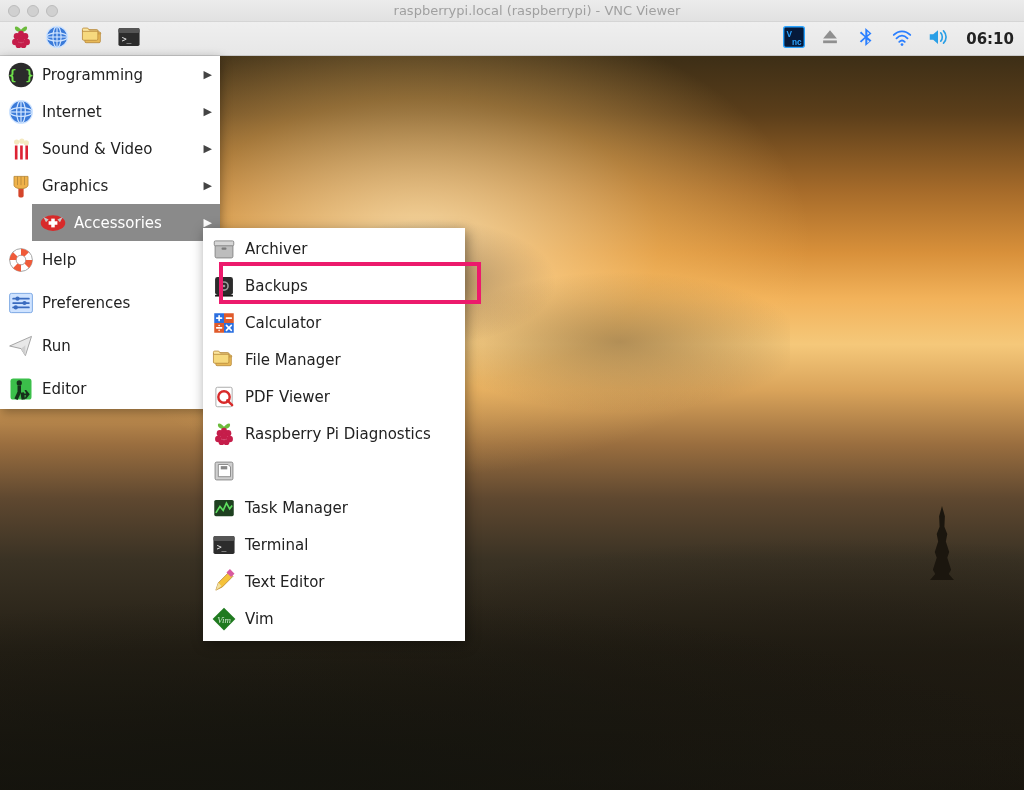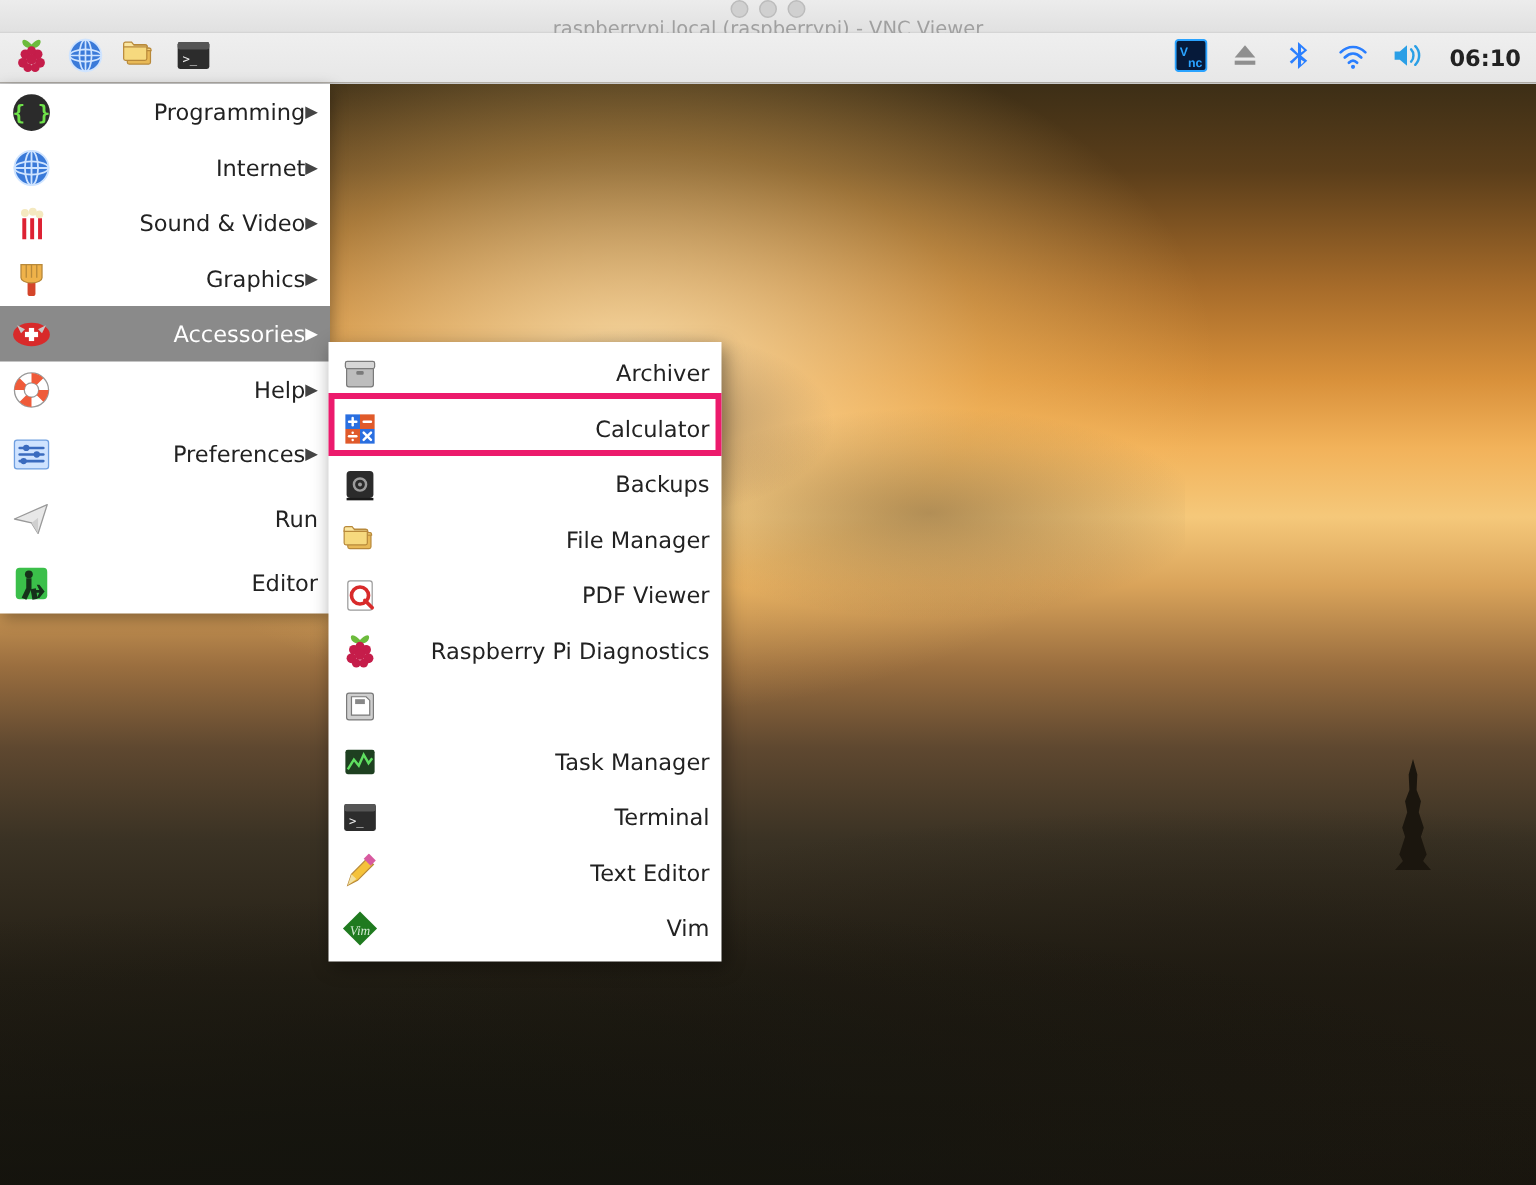--- a/index.html
+++ b/index.html
@@ -6,21 +6,20 @@
   html, body { width: 1024px; height: 790px; overflow: hidden; font-family: "DejaVu Sans", "Liberation Sans", Arial, sans-serif; }
   body { background: #ececec; }
 
   
   .titlebar {
     height: 22px;
     background: linear-gradient(#ececec,#e1e1e1);
     display: flex; align-items: center;
     padding: 0 8px;
     border-bottom: 1px solid #d5d5d5;
-    flex-direction: column;
   }
   .traffic { display: flex; gap: 7px; }
   .traffic span { width: 12px; height: 12px; border-radius: 50%; background: #d0d0d0; border:1px solid #bcbcbc; }
   .titlebar .title { flex: 1; text-align: center; font-size: 13px; color: #a0a0a0; }
 
   
   .desktop {
     position: relative;
     width: 1024px; height: 768px;
     background:
@@ -94,29 +93,29 @@
     padding-bottom:2px;
   }
   .menu-item {
     display:flex; align-items:center;
     height:37px;
     padding: 0 8px 0 6px;
     font-size:15px; color:#222;
     cursor:default;
   }
   .menu-item .icn { width:30px; height:30px; display:flex; align-items:center; justify-content:center; margin-right:6px; }
-  .menu-item .lbl { flex:1;text-align:right; }
+  .menu-item .lbl { flex:1; }
   .menu-item .arrow { font-size:11px; color:#444; }
-  .menu-item.selected { background:#8a8a8a; color:#fff; }
+  .menu-item.selected { background:#8a8a8a; color:#fff;margin-left:32px; }
   .menu-item.selected .arrow { color:#fff; }
   .menu-sep { height:6px; }
 
   
   .submenu {
-    position:absolute; top:206px; left:219px;
+    position:absolute; top:206px; left:203px;
     width:262px;
     background:#fff;
     box-shadow: 2px 3px 12px rgba(0,0,0,0.4);
     z-index: 21;
     padding:2px 0 4px 0;
   }
   .submenu .menu-item { height:37px; }
   .submenu .menu-item .icn { width:30px; height:30px; }
 
   .highlight-box {
@@ -381,20 +380,31 @@
             <rect x="5" y="9" width="22" height="18" rx="2" fill="#bdbdbd" stroke="#7a7a7a"></rect>
             <rect x="4" y="6" width="24" height="6" rx="1.5" fill="#d6d6d6" stroke="#7a7a7a"></rect>
             <rect x="13" y="14" width="6" height="3" rx="1" fill="#7a7a7a"></rect>
           </svg>
         </span>
     <span class="lbl">Archiver</span>
   </div>
       <div class="menu-item">
     <span class="icn">
           <svg width="26" height="26" viewBox="0 0 32 32">
+            <rect x="5" y="5" width="22" height="22" rx="3" fill="#2b2b2b"></rect>
+            <circle cx="16" cy="16" r="5" fill="none" stroke="#9c9c9c" stroke-width="2"></circle>
+            <circle cx="16" cy="16" r="1.6" fill="#9c9c9c"></circle>
+            <rect x="5" y="27" width="22" height="2" fill="#1a1a1a"></rect>
+          </svg>
+        </span>
+    <span class="lbl">Backups</span>
+  </div>
+      <div class="menu-item">
+    <span class="icn">
+          <svg width="26" height="26" viewBox="0 0 32 32">
             <rect x="4" y="4" width="12" height="12" fill="#2a6fe0"></rect>
             <rect x="16" y="4" width="12" height="12" fill="#e05a2a"></rect>
             <rect x="4" y="16" width="12" height="12" fill="#e05a2a"></rect>
             <rect x="16" y="16" width="12" height="12" fill="#2a6fe0"></rect>
             <g stroke="#fff" stroke-width="2" stroke-linecap="round">
               <line x1="7" y1="10" x2="13" y2="10"></line>
               <line x1="10" y1="7" x2="10" y2="13"></line>
               <line x1="19" y1="10" x2="25" y2="10"></line>
               <line x1="7" y1="22" x2="13" y2="22"></line>
               <circle cx="10" cy="19" r="1" fill="#fff" stroke="none"></circle>
@@ -402,31 +412,20 @@
               <line x1="19" y1="19" x2="25" y2="25"></line>
               <line x1="25" y1="19" x2="19" y2="25"></line>
             </g>
           </svg>
         </span>
     <span class="lbl">Calculator</span>
   </div>
       <div class="menu-item">
     <span class="icn">
           <svg width="26" height="26" viewBox="0 0 32 32">
-            <rect x="5" y="5" width="22" height="22" rx="3" fill="#2b2b2b"></rect>
-            <circle cx="16" cy="16" r="5" fill="none" stroke="#9c9c9c" stroke-width="2"></circle>
-            <circle cx="16" cy="16" r="1.6" fill="#9c9c9c"></circle>
-            <rect x="5" y="27" width="22" height="2" fill="#1a1a1a"></rect>
-          </svg>
-        </span>
-    <span class="lbl">Backups</span>
-  </div>
-      <div class="menu-item">
-    <span class="icn">
-          <svg width="26" height="26" viewBox="0 0 32 32">
             <rect x="6" y="10" width="19" height="13" rx="1.5" fill="#e8b957" stroke="#b8893a"></rect>
             <path d="M6 12v-3a1.5 1.5 0 011.5-1.5h5l2 2.5H24A1.5 1.5 0 0125.5 11.5V12z" fill="#f3d27a" stroke="#b8893a"></path>
             <rect x="3" y="7" width="19" height="13" rx="1.5" fill="#f6d97e" stroke="#b8893a"></rect>
             <path d="M3 9V6.5A1.5 1.5 0 014.5 5h5l2 2.5H21A1.5 1.5 0 0122.5 9V9z" fill="#fbe6a0" stroke="#b8893a"></path>
           </svg>
         </span>
     <span class="lbl">File Manager</span>
   </div>
       <div class="menu-item">
     <span class="icn">

